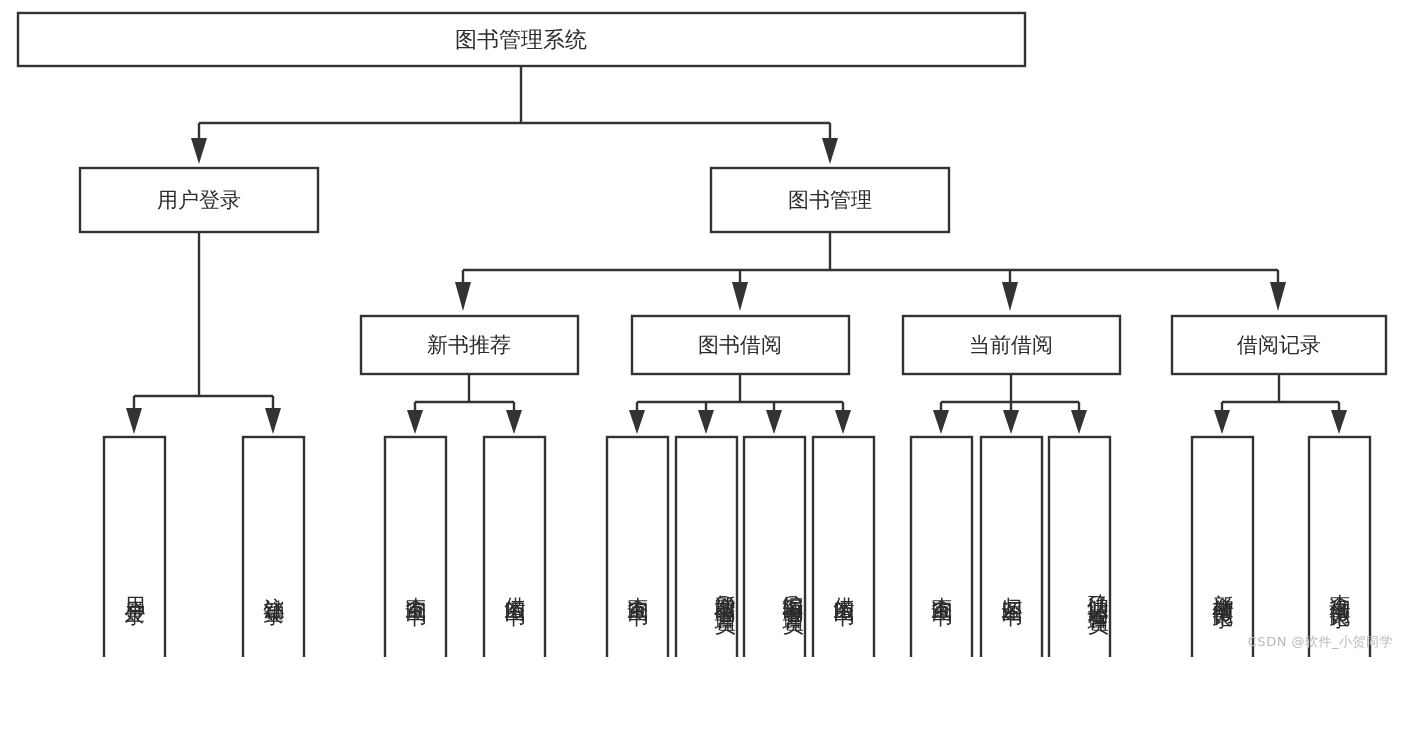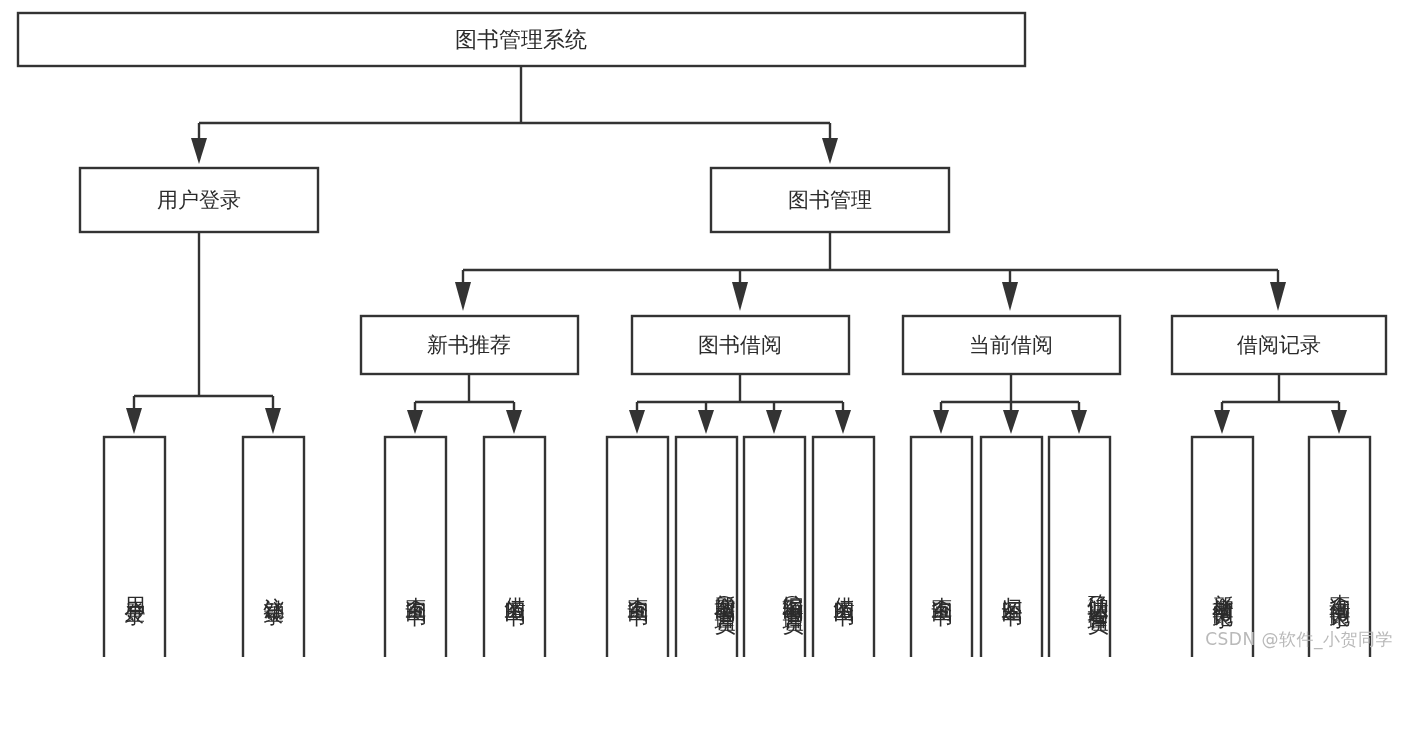--- a/index.html
+++ b/index.html
@@ -70,21 +70,21 @@
     justify-content: center;
     text-align: center;
     white-space: nowrap;
     pointer-events: none;
   }
   .watermark {
     position: absolute;
     right: 12px;
     bottom: 6px;
     font-family: "DejaVu Sans", "Liberation Sans", sans-serif;
-    font-size: 17px;
+    font-size: 13px;
     color: #b9b9b9;
     letter-spacing: 0.5px;
     user-select: none;
   }
 </style>
 </head>
 <body>
 
 <div id="diagram-root">
 

